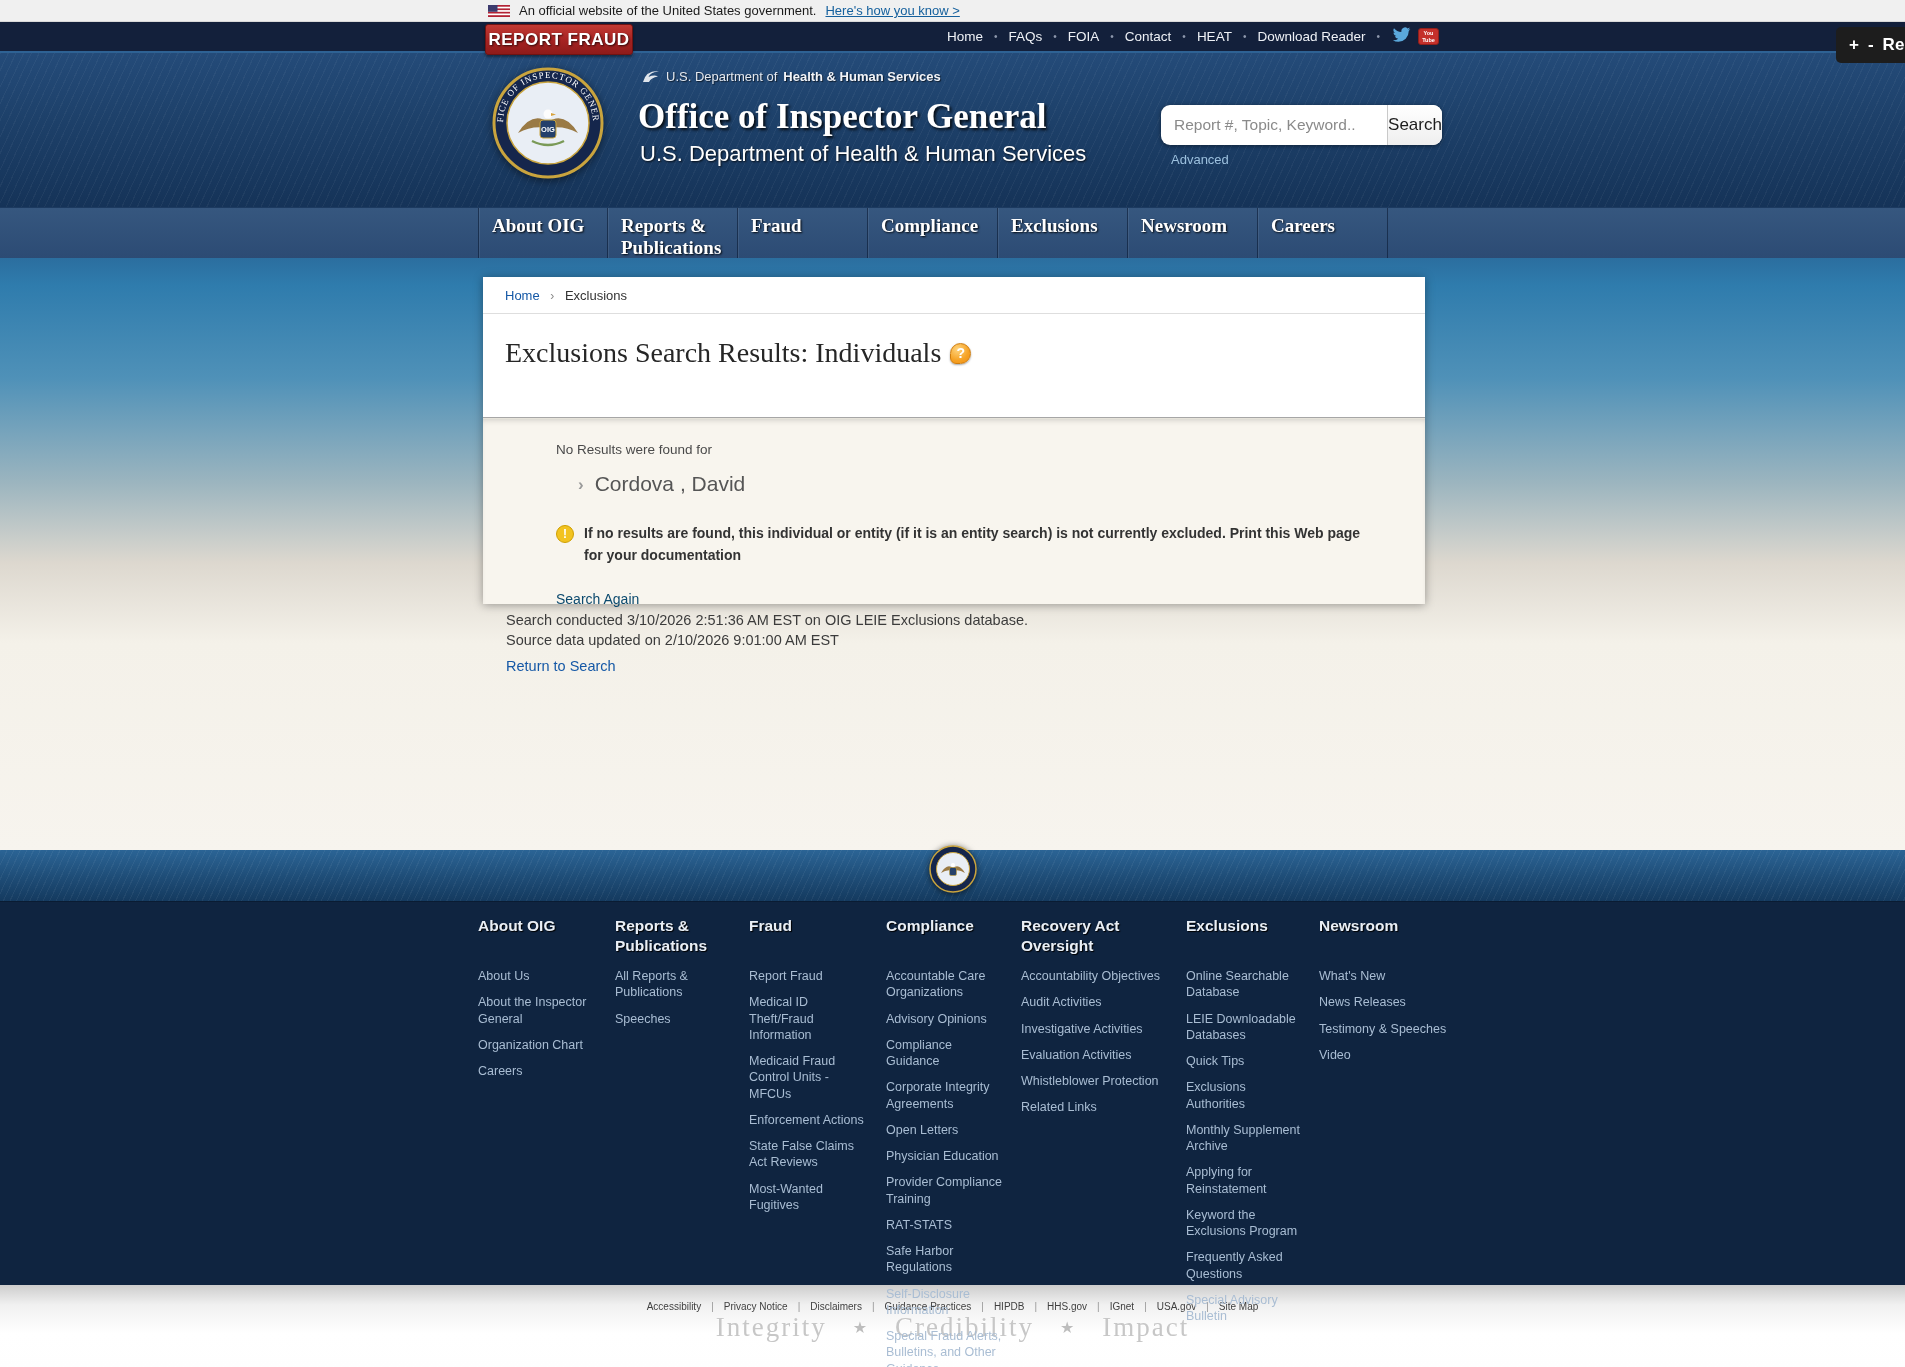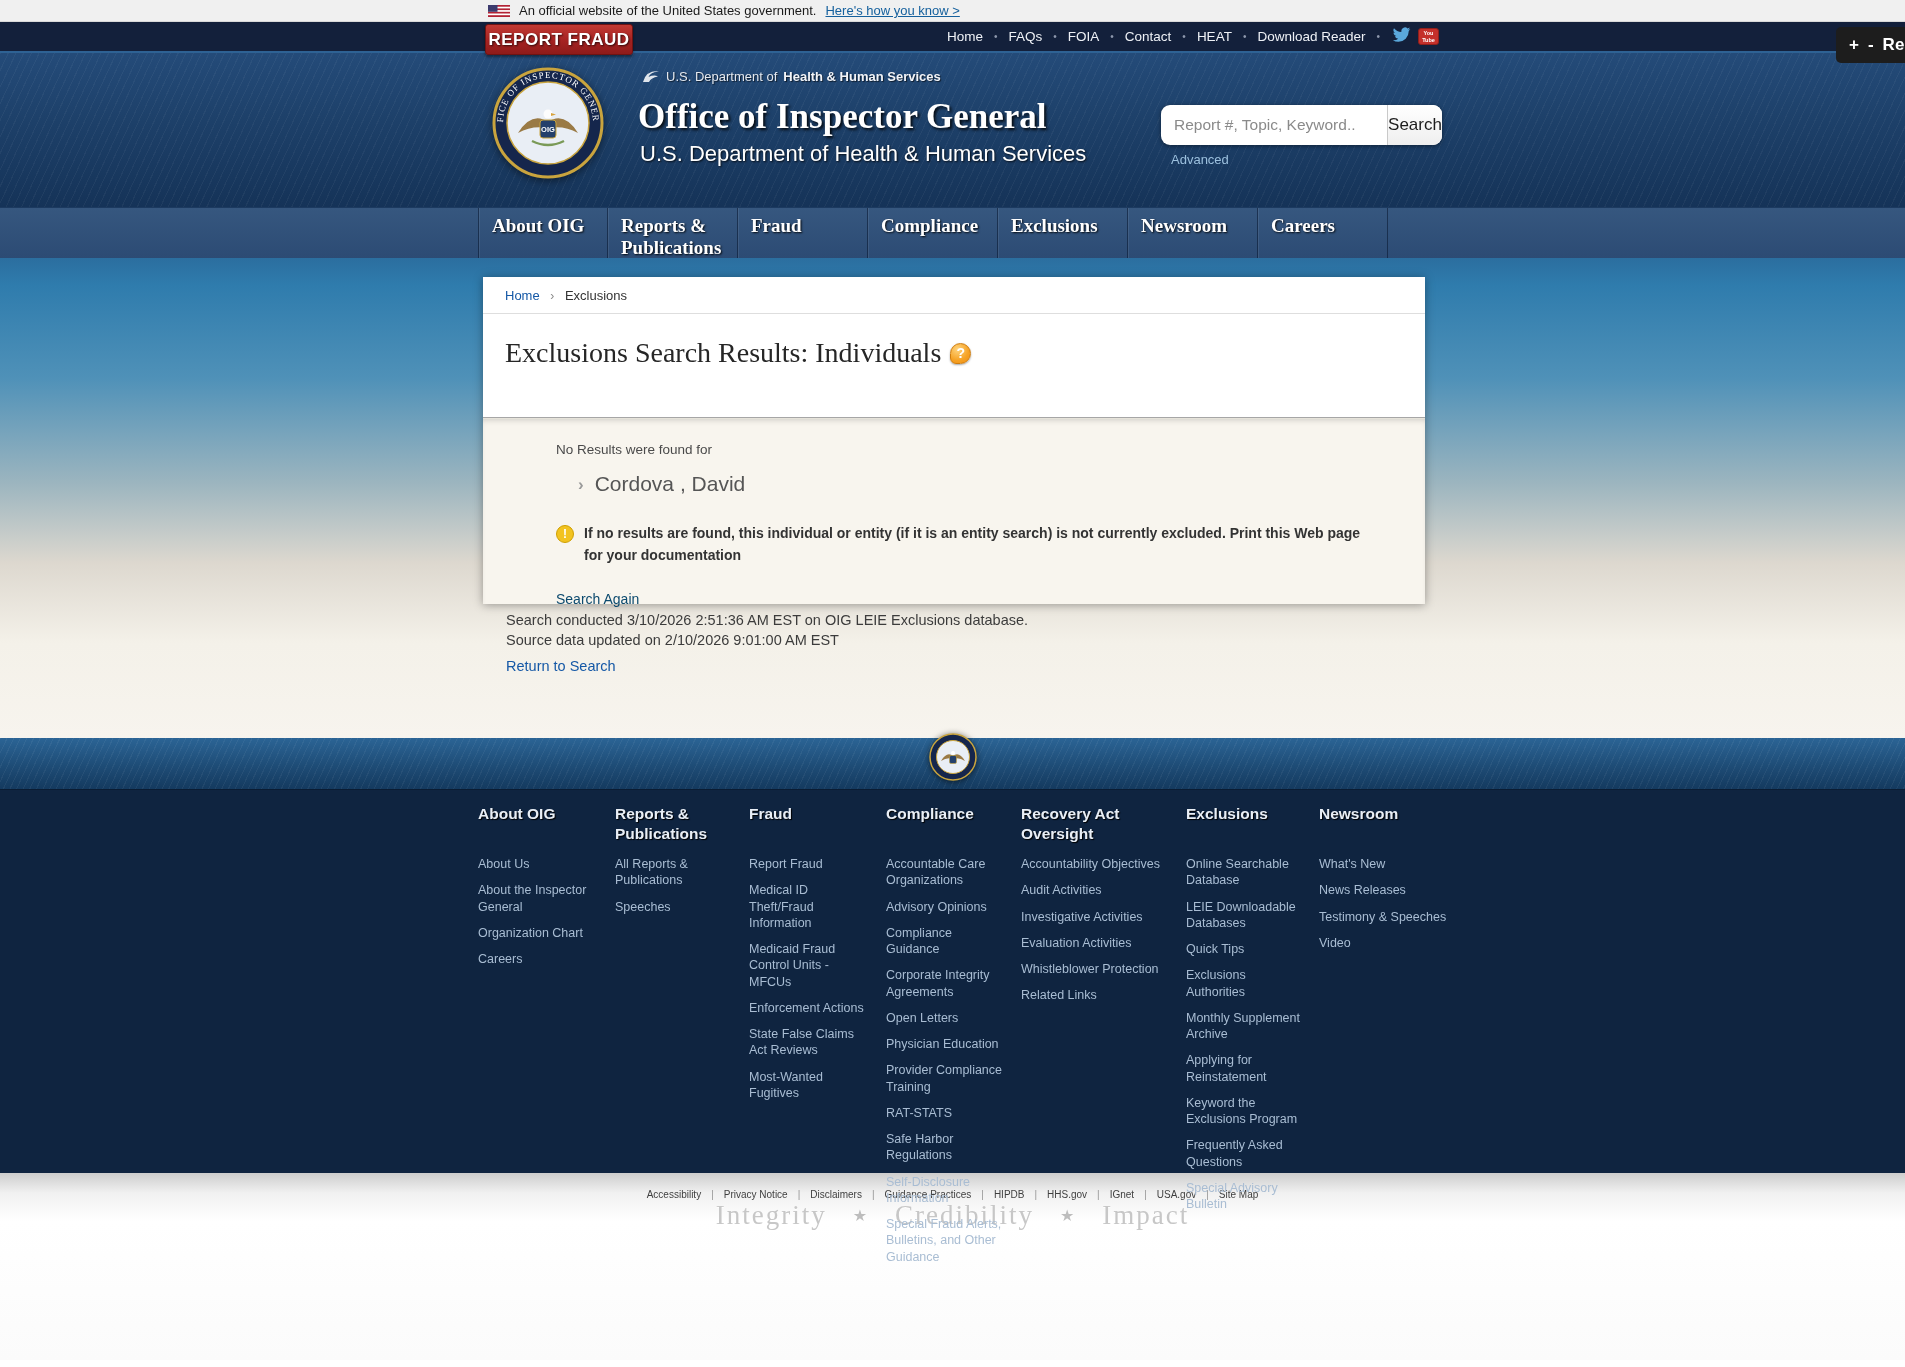--- a/index.html
+++ b/index.html
@@ -60,21 +60,21 @@
   
   .nav { height:51px; background:linear-gradient(180deg,#36577f 0%,#2c4b74 100%);
     display:flex; padding-left:478px; border-top:1px solid #1c3a60; }
   .nav-item { width:130px; padding:7px 0 0 13px; border-right:1px solid rgba(8,22,45,.55);
     box-shadow:inset 1px 0 0 rgba(255,255,255,.08); font-family:"Liberation Serif",serif;
     font-weight:bold; font-size:19px; line-height:1.18; color:#fff;
     text-shadow:1px 1px 2px rgba(0,0,0,.9); cursor:pointer; }
   .nav-item:first-child { border-left:1px solid rgba(8,22,45,.55); }
 
   
-  .main-bg { height:480px; position:relative;
+  .main-bg { height:592px; position:relative;
     background:linear-gradient(180deg,#2b6e9f 0px,#2f7cad 28px,#4f91b8 120px,#9cb5bf 225px,#ddd8cf 305px,#f4f1e9 385px,#f7f4ee 100%); }
 
   .card { position:absolute; left:483px; top:19px; width:942px; height:327px; background:#fff;
     box-shadow:0 1px 9px rgba(0,0,0,.35); }
   .breadcrumb { padding:11px 0 0 22px; font-size:13px; color:#333; }
   .breadcrumb .sep { color:#8a8a8a; margin:0 7px; font-size:12px; }
   .breadcrumb a { color:#1558a6; }
   .card-divider { margin-top:10px; border-top:1px solid #dedede; }
   .notice { padding:14px 30px 0 33px; font-size:14px; color:#333; }
   .notice a { color:#1558a6; }

